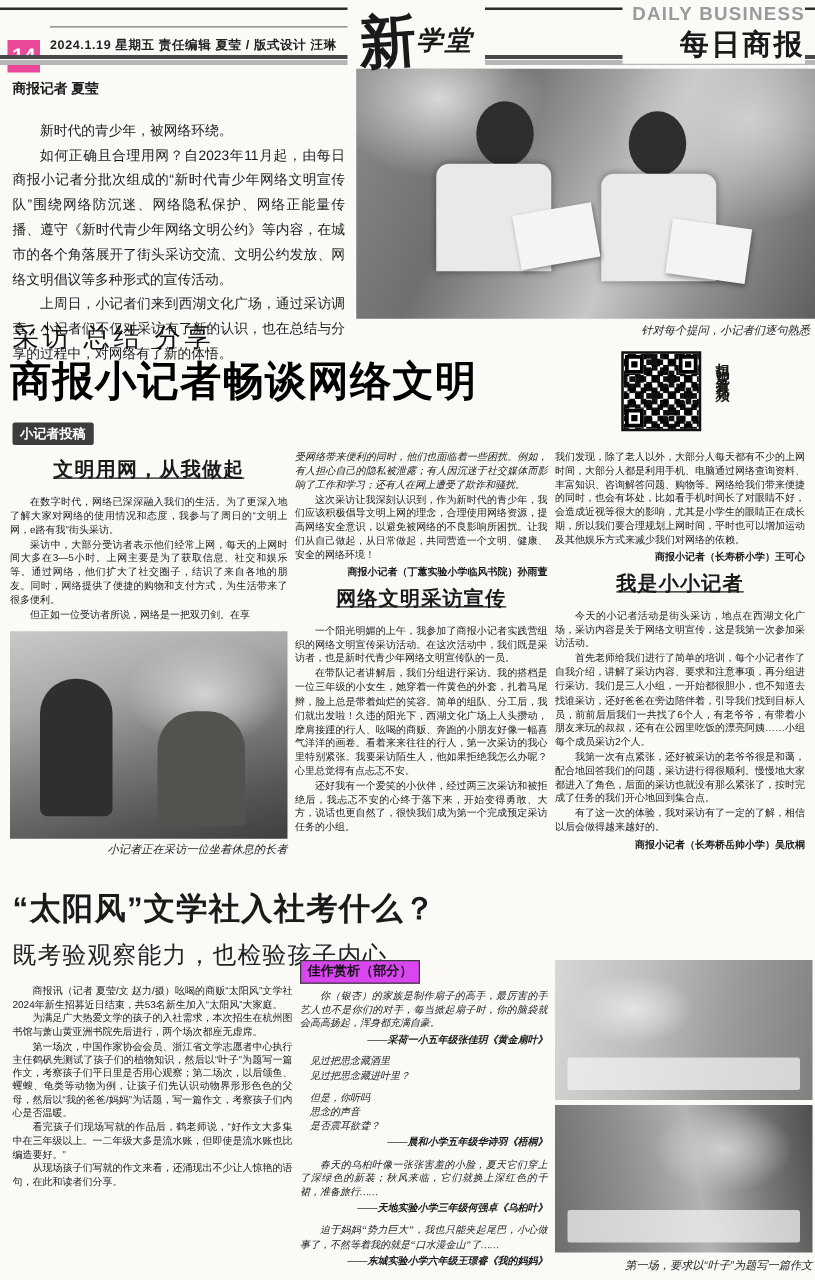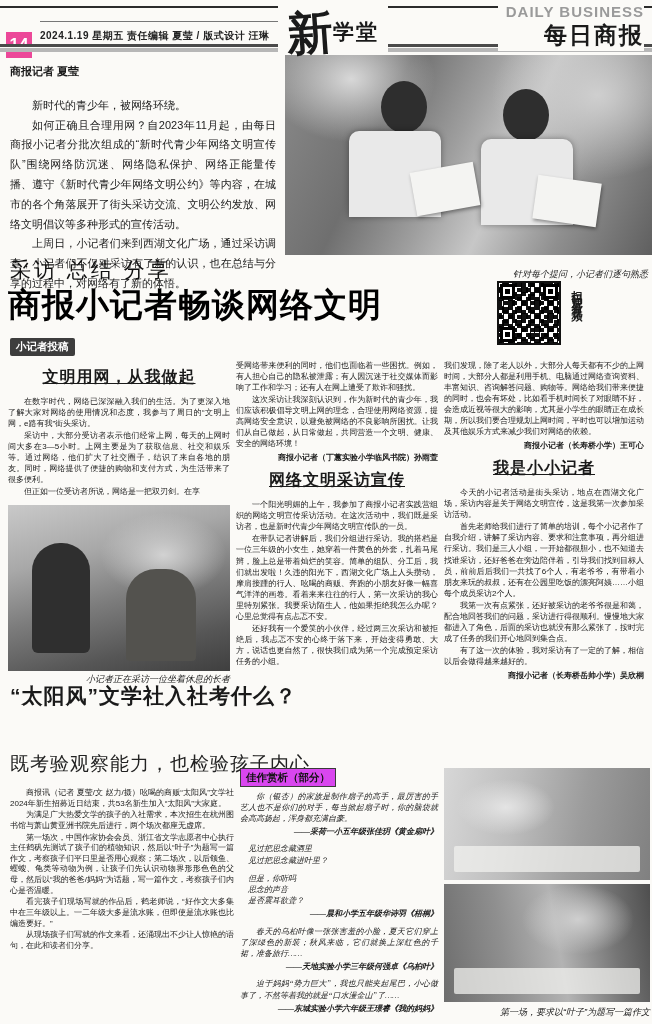--- a/index.html
+++ b/index.html
@@ -16,39 +16,39 @@
   .pagenum { position:absolute; top:32px; left:6px; width:26px; height:26px; background:#ec4899;
              color:#fff; font-size:17px; font-weight:bold; text-align:center; line-height:26px; }
   .dateline { position:absolute; top:29px; left:40px; font-size:10px; font-weight:bold; color:#222; letter-spacing:.5px; }
   .date-topline { position:absolute; top:21px; left:40px; width:240px; height:1px; background:#777; }
   .header-rule { position:absolute; top:44px; left:0; width:652px; height:8px;
                  background:linear-gradient(#4a4a4a 0 3px, #fbfaf7 3px 4px, #b7b7b7 4px 8px); }
   .logo { position:absolute; top:2px; left:278px; width:110px; height:52px; background:#fbfaf7;
           z-index:3; display:flex; align-items:flex-end; justify-content:center; }
   .logo-xin { font-family:"Liberation Serif","DejaVu Serif",serif; font-size:46px; font-weight:900;
               line-height:.9; transform:rotate(-4deg); }
-  .logo-rest { font-size:21px; font-weight:900; letter-spacing:2px; padding-bottom:8px; }
+  .logo-rest { font-size:21px; font-weight:900; letter-spacing:2px; padding-bottom:8px;font-style:italic; }
   .masthead { position:absolute; top:3px; right:8px; text-align:right; z-index:3; background:#fbfaf7; padding-left:8px;}
   .masthead-en { font-size:15px; font-weight:bold; color:#9a9a9a; letter-spacing:1px; }
   .masthead-cn { font-family:"Liberation Serif","DejaVu Serif",serif; font-size:23px; font-weight:900; letter-spacing:2px; }
   
   .lead-text { position:absolute; top:62px; left:10px; width:266px; font-size:11px; line-height:1.8; text-align:justify; }
   .lead-byline { font-weight:bold; margin-bottom:14px; }
   .lead-text p.para { text-indent:2em; }
   .photo { background:#aaa; position:relative; overflow:hidden; }
   .photo-main { position:absolute; top:55px; left:285px; width:367px; height:200px;
     background:
       radial-gradient(120px 90px at 18% 12%, #d8d8d8 0%, rgba(216,216,216,0) 70%),
       radial-gradient(150px 120px at 85% 20%, #cfcfcf 0%, rgba(207,207,207,0) 70%),
       linear-gradient(115deg, #8b8b8b 0%, #6f6f6f 28%, #9e9e9e 46%, #c7c7c7 60%, #8f8f8f 78%, #5f5f5f 100%); }
   .fig-head { position:absolute; width:46px; height:52px; border-radius:50%; background:#2e2e2e; }
   .fig-vest { position:absolute; width:92px; height:86px; border-radius:10px 10px 0 0; background:#e9e9e9; box-shadow:0 0 6px rgba(0,0,0,.35); }
   .fig-paper { position:absolute; width:64px; height:44px; background:#f4f4f2; transform:rotate(-10deg); box-shadow:1px 2px 4px rgba(0,0,0,.4); }
   .caption { font-size:9px; font-style:italic; color:#222; }
-  .cap-main { position:absolute; top:268px; left:350px; width:298px; text-align:right; }
+  .cap-main { position:absolute; top:258px; left:350px; width:298px; text-align:right; }
   
   .qr-wrap { position:absolute; top:281px; left:497px; display:flex; gap:8px; }
   .qr { width:64px; height:64px; position:relative; border:2px solid #111; background:
         repeating-conic-gradient(#111 0% 25%, #fff 0% 50%) 0 0/9px 9px,
         repeating-conic-gradient(#111 0% 25%, #fff 0% 50%) 3px 4px/13px 13px; background-blend-mode:multiply; }
   .qr-eye { position:absolute; width:15px; height:15px; border:3px solid #000; background:#fff; }
   .qr-eye::after { content:""; position:absolute; left:2px; top:2px; width:5px; height:5px; background:#000; }
   .qr-eye.tl { top:1px; left:1px; } .qr-eye.tr { top:1px; right:1px; } .qr-eye.bl { bottom:1px; left:1px; }
   .qr-label { writing-mode:vertical-rl; font-size:11px; font-weight:bold; letter-spacing:4px; height:70px; }
   
@@ -65,21 +65,21 @@
   .art-title { font-size:16px; font-weight:900; text-align:center; margin:6px 0 8px; letter-spacing:1px;text-decoration:underline; }
   .sig { text-align:right; font-weight:bold; margin:3px 0 4px; }
   .photo-street { width:222px; height:166px; margin-top:8px;
     background:
       radial-gradient(90px 60px at 70% 30%, #d2d2d2 0%, rgba(210,210,210,0) 70%),
       linear-gradient(165deg, #c9c9c9 0%, #a8a8a8 30%, #7c7c7c 55%, #565656 80%, #3f3f3f 100%); }
   .ps-figure { position:absolute; left:24px; top:38px; width:58px; height:110px; border-radius:28px 28px 6px 6px; background:#2f2f2f; }
   .ps-figure2 { position:absolute; right:34px; top:64px; width:70px; height:92px; border-radius:30px 30px 4px 4px; background:#53524e; }
   .cap-street { text-align:right; margin-top:2px; }
   
-  .feat-headline { position:absolute; top:682px; left:10px; font-size:21px; font-weight:900; letter-spacing:1px; }
+  .feat-headline { position:absolute; top:710px; left:10px; font-size:25px; font-weight:900; letter-spacing:1px; }
   .feat-subhead { position:absolute; top:751px; left:10px; font-size:19px; color:#222; letter-spacing:1px; }
   .feat-col { position:absolute; top:788px; left:10px; width:224px; font-size:8px; line-height:1.33; text-align:justify; }
   .feat-col p.para { text-indent:2em; margin-bottom:1px; }
   .box { position:absolute; top:768px; left:240px; width:198px; font-size:8px; line-height:1.4; }
   .box-title { display:inline-block; border:1px solid #3a3a3a; background:#d946ef; color:#111;
                font-weight:bold; font-size:10.5px; padding:1px 5px; margin-bottom:4px; }
   .poem { font-family:"Liberation Serif","DejaVu Serif",serif; font-style:italic; text-align:justify; }
   .poem .pline { display:block; text-indent:1em; }
   .poem .stanza-gap { height:7px; }
   .poem-prose { text-indent:2em; }
@@ -149,21 +149,21 @@
   <p class="para">采访中，大部分受访者表示他们经常上网，每天的上网时间大多在3—5小时。上网主要是为了获取信息、社交和娱乐等。通过网络，他们扩大了社交圈子，结识了来自各地的朋友。同时，网络提供了便捷的购物和支付方式，为生活带来了很多便利。</p>
   <p class="para">但正如一位受访者所说，网络是一把双刃剑。在享</p>
   <div class="photo photo-street">
     <div class="ps-figure"></div>
     <div class="ps-figure2"></div>
   </div>
   <div class="caption cap-street">小记者正在采访一位坐着休息的长者</div>
 </div>
 
 <div class="col col2">
-  <p class="para" style="text-indent:0;">受网络带来便利的同时，他们也面临着一些困扰。例如，有人担心自己的隐私被泄露；有人因沉迷于社交媒体而影响了工作和学习；还有人在网上遭受了欺诈和骚扰。</p>
+  <p class="para" style="text-indent:0;font-style:italic;">受网络带来便利的同时，他们也面临着一些困扰。例如，有人担心自己的隐私被泄露；有人因沉迷于社交媒体而影响了工作和学习；还有人在网上遭受了欺诈和骚扰。</p>
   <p class="para">这次采访让我深刻认识到，作为新时代的青少年，我们应该积极倡导文明上网的理念，合理使用网络资源，提高网络安全意识，以避免被网络的不良影响所困扰。让我们从自己做起，从日常做起，共同营造一个文明、健康、安全的网络环境！</p>
   <p class="sig">商报小记者（丁蕙实验小学临风书院）孙雨萱</p>
   <h2 class="art-title">网络文明采访宣传</h2>
   <p class="para">一个阳光明媚的上午，我参加了商报小记者实践营组织的网络文明宣传采访活动。在这次活动中，我们既是采访者，也是新时代青少年网络文明宣传队的一员。</p>
   <p class="para">在带队记者讲解后，我们分组进行采访。我的搭档是一位三年级的小女生，她穿着一件黄色的外套，扎着马尾辫，脸上总是带着灿烂的笑容。简单的组队、分工后，我们就出发啦！久违的阳光下，西湖文化广场上人头攒动，摩肩接踵的行人、吆喝的商贩、奔跑的小朋友好像一幅喜气洋洋的画卷。看着来来往往的行人，第一次采访的我心里特别紧张。我要采访陌生人，他如果拒绝我怎么办呢？心里总觉得有点忐忑不安。</p>
   <p class="para">还好我有一个爱笑的小伙伴，经过两三次采访和被拒绝后，我忐忑不安的心终于落下来，开始变得勇敢、大方，说话也更自然了，很快我们成为第一个完成预定采访任务的小组。</p>
 </div>
 
 <div class="col col3">
   <p class="para" style="text-indent:0;">我们发现，除了老人以外，大部分人每天都有不少的上网时间，大部分人都是利用手机、电脑通过网络查询资料、丰富知识、咨询解答问题、购物等。网络给我们带来便捷的同时，也会有坏处，比如看手机时间长了对眼睛不好，会造成近视等很大的影响，尤其是小学生的眼睛正在成长期，所以我们要合理规划上网时间，平时也可以增加运动及其他娱乐方式来减少我们对网络的依赖。</p>

